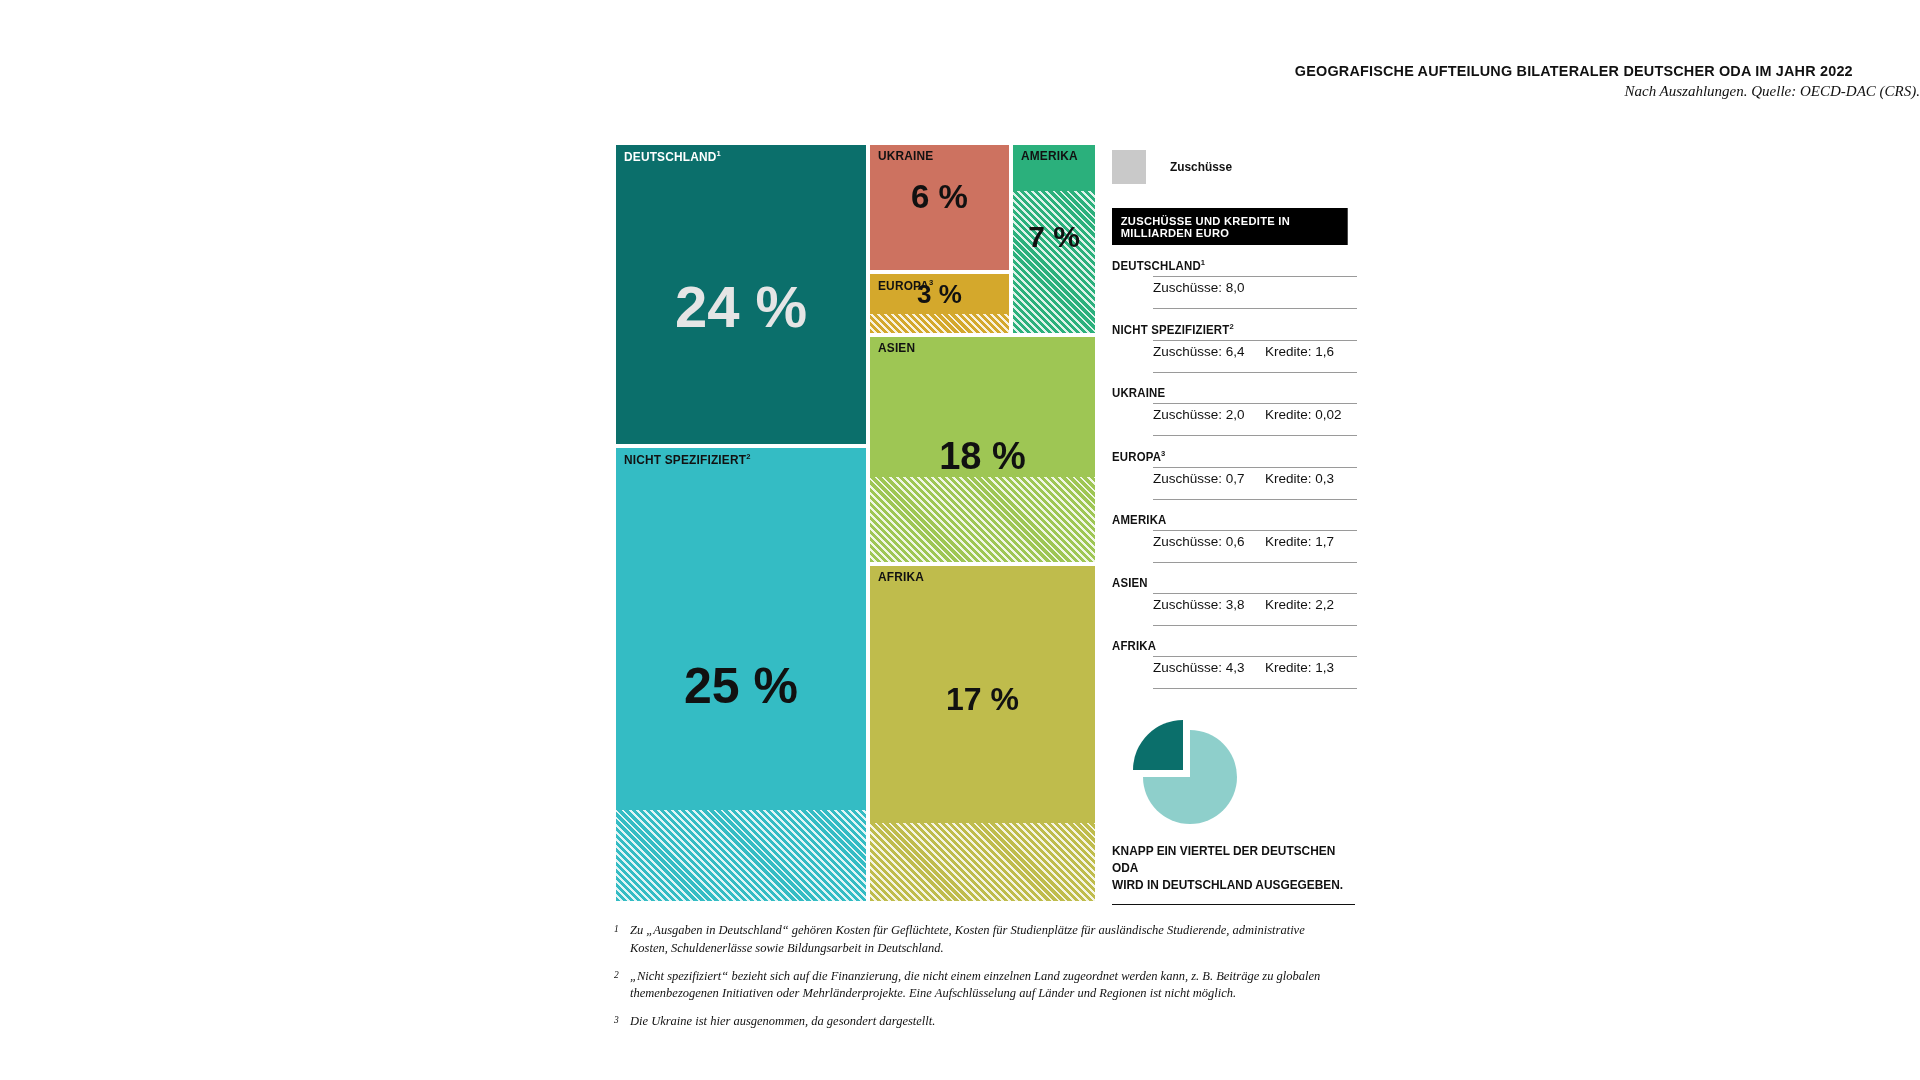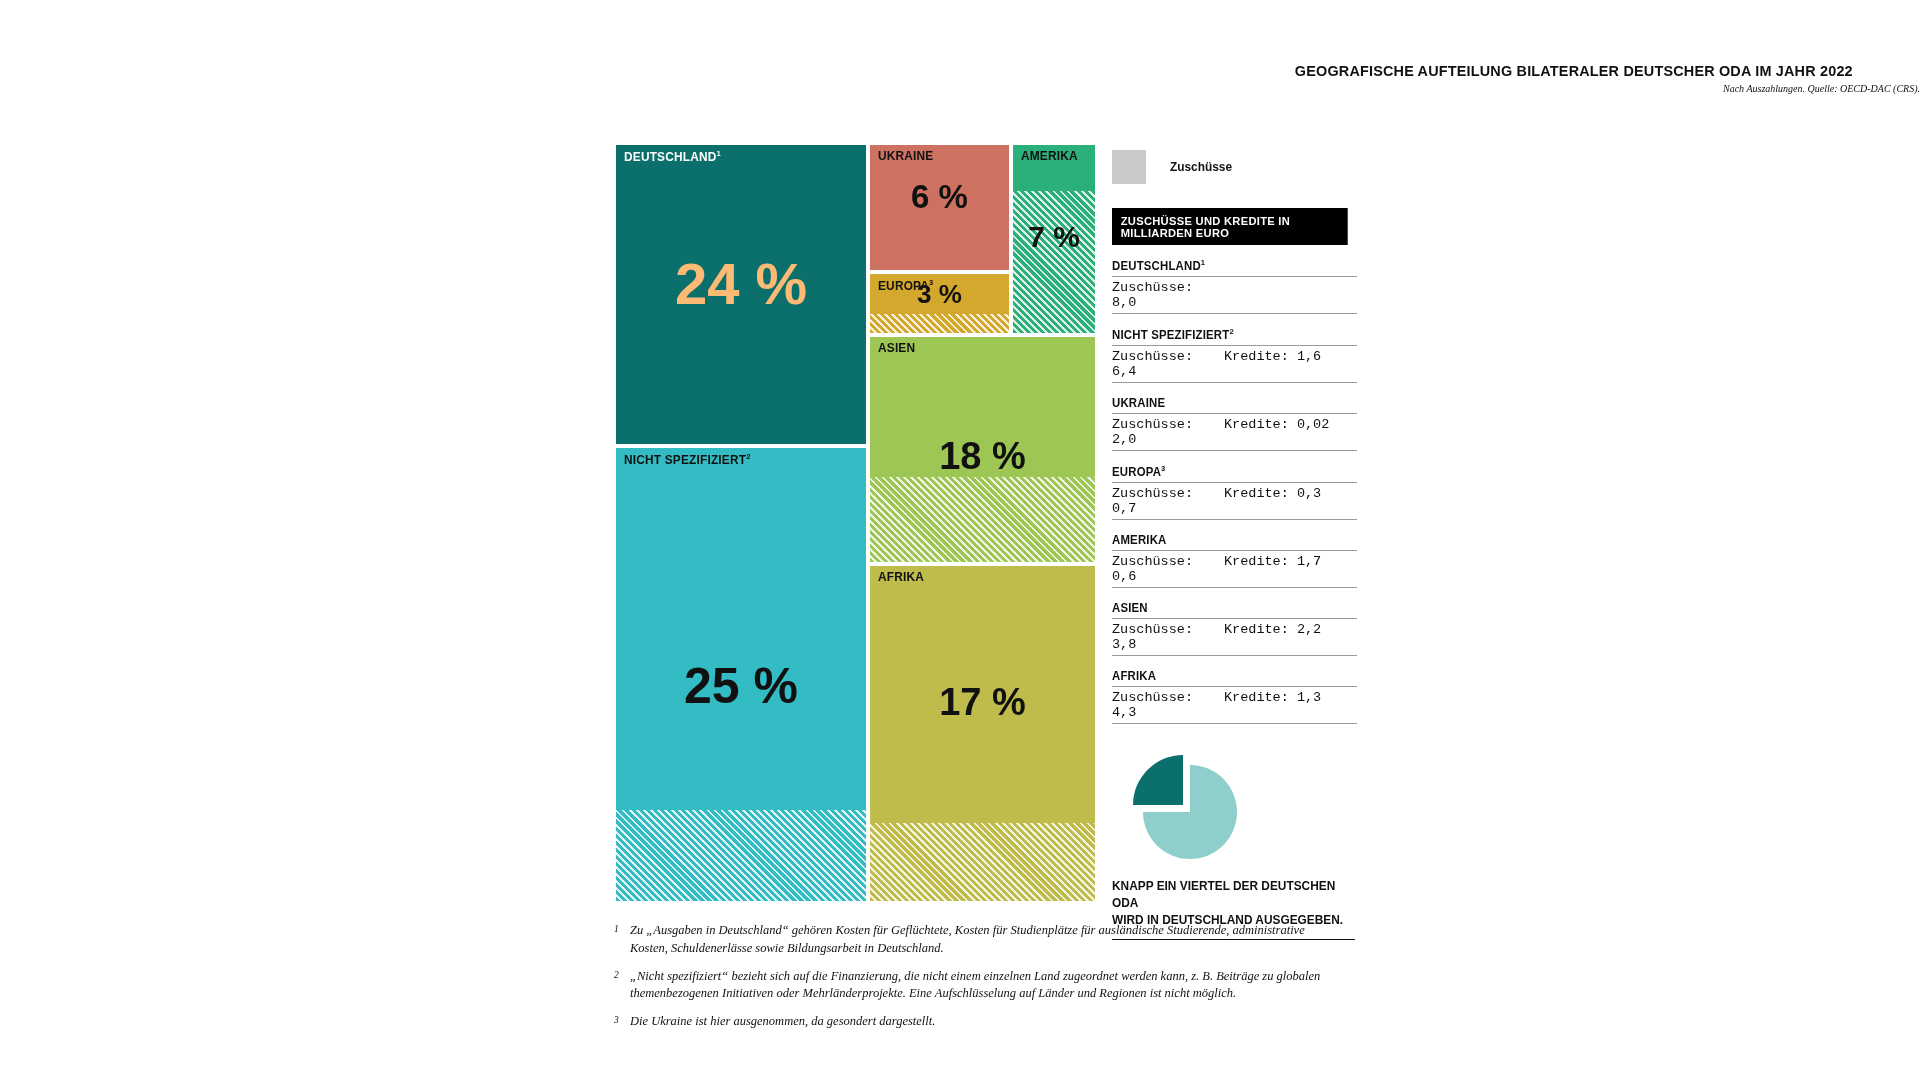--- a/index.html
+++ b/index.html
@@ -13,21 +13,21 @@
 
   
   .header{position:absolute;left:0;top:62px;width:1920px;text-align:right;}
   .title{
     font-family:"Liberation Sans", sans-serif;
     font-weight:bold;font-size:15.5px;letter-spacing:0.2px;
     color:#111;transform:scaleX(0.93);transform-origin:center;
   }
   .subtitle{
     font-family:"Liberation Serif", serif;
-    font-style:italic;font-size:10px;color:#111;margin-top:3px;
+    font-style:italic;font-size:15px;color:#111;margin-top:3px;
   }
 
   
   .treemap{position:absolute;left:614px;top:143px;width:483px;height:760px;}
   .cell{position:absolute;box-sizing:border-box;border:2px solid #fff;overflow:hidden;}
   .cell .lbl{
     position:absolute;left:8px;top:4px;
     font-weight:bold;font-size:12.5px;letter-spacing:0.2px;
     transform:scaleX(0.95);transform-origin:left top;
     white-space:nowrap;
@@ -37,21 +37,21 @@
     position:absolute;left:0;right:0;
     text-align:center;font-weight:bold;
     line-height:1;
     font-family:"Liberation Sans", sans-serif;
   }
   .hatch{position:absolute;left:0;right:0;bottom:0;}
 
   
   .lbl-white{color:#ffffff;}
   .lbl-dark{color:#111111;}
-  .pct-white{color:#fdba74;}
+  .pct-white{color:#e5e5e5;margin-top:23px;}
   .pct-dark{color:#111111;}
 
   
   .rightcol{position:absolute;left:1112px;top:150px;width:245px;}
   .legend-row{display:flex;align-items:center;height:34px;margin-bottom:2px;}
   .legend-swatch{width:34px;height:34px;background:#c9c9c9;flex:0 0 34px;}
   .legend-swatch.kredit{
     background-color:#c9c9c9;
     background-image:repeating-linear-gradient(45deg,
       rgba(255,255,255,0) 0px, rgba(255,255,255,0) 2px,
@@ -69,22 +69,22 @@
     transform:scaleX(0.97);transform-origin:left center;
   }
   .reg-block{margin-top:13px;}
   .reg-name{
     font-weight:bold;font-size:12px;letter-spacing:0.2px;margin-bottom:3px;
     transform:scaleX(0.95);transform-origin:left center;
   }
   .reg-name sup{font-size:8px;vertical-align:super;}
   .reg-vals{
     border-top:1px solid #9a9a9a;border-bottom:1px solid #9a9a9a;
-    display:flex;padding:3px 0 3px 0;
-    font-family:Liberation Mono, monospace;font-size:13.5px;
+    display:flex;padding:3px 0 13px 0;
+    font-family:Liberation Sans, sans-serif;font-size:13.5px;margin-left:41px;
   }
   .reg-vals .v1{width:112px;}
   .reg-vals .v2{}
 
   .pie-wrap{position:relative;margin-top:30px;height:110px;}
   .caption{
     margin-top:14px;font-weight:bold;font-size:12.5px;line-height:1.35;
     transform:scaleX(0.95);transform-origin:left center;
   }
   .caption-rule{border-bottom:1px solid #111;margin-top:10px;width:243px;}
@@ -134,21 +134,21 @@
         <div class="pct pct-dark" style="font-size: 30px; top: 77.16px;">7 %</div>
       </div>
       <div class="cell" style="left: 254px; top: 192px; width: 229px; height: 229px; background: rgb(158, 198, 84);">
         <div class="hatch" style="height: 84.73px; background-color: rgb(158, 198, 84); background-image: repeating-linear-gradient(45deg, rgba(255, 255, 255, 0) 0px, rgba(255, 255, 255, 0) 3px, rgba(255, 255, 255, 0.85) 3px, rgba(255, 255, 255, 0.85) 5px);"></div>
         <div class="lbl lbl-dark">ASIEN</div>
         <div class="pct pct-dark" style="font-size: 38px; top: 100.08px;">18 %</div>
       </div>
       <div class="cell" style="left: 254px; top: 421px; width: 229px; height: 339px; background: rgb(191, 188, 76);">
         <div class="hatch" style="height: 77.97px; background-color: rgb(191, 188, 76); background-image: repeating-linear-gradient(45deg, rgba(255, 255, 255, 0) 0px, rgba(255, 255, 255, 0) 3px, rgba(255, 255, 255, 0.85) 3px, rgba(255, 255, 255, 0.85) 5px);"></div>
         <div class="lbl lbl-dark">AFRIKA</div>
-        <div class="pct pct-dark" style="font-size: 38px; top: 116.6px;">17 %</div>
+        <div class="pct pct-dark" style="font-size: 32px; top: 116.6px;">17 %</div>
       </div>
     </div>
 
   <div class="rightcol">
 
     <div>
       <div class="legend-row">
         <div class="legend-swatch"></div>
         <div class="legend-label">Zuschüsse</div>
       </div>

